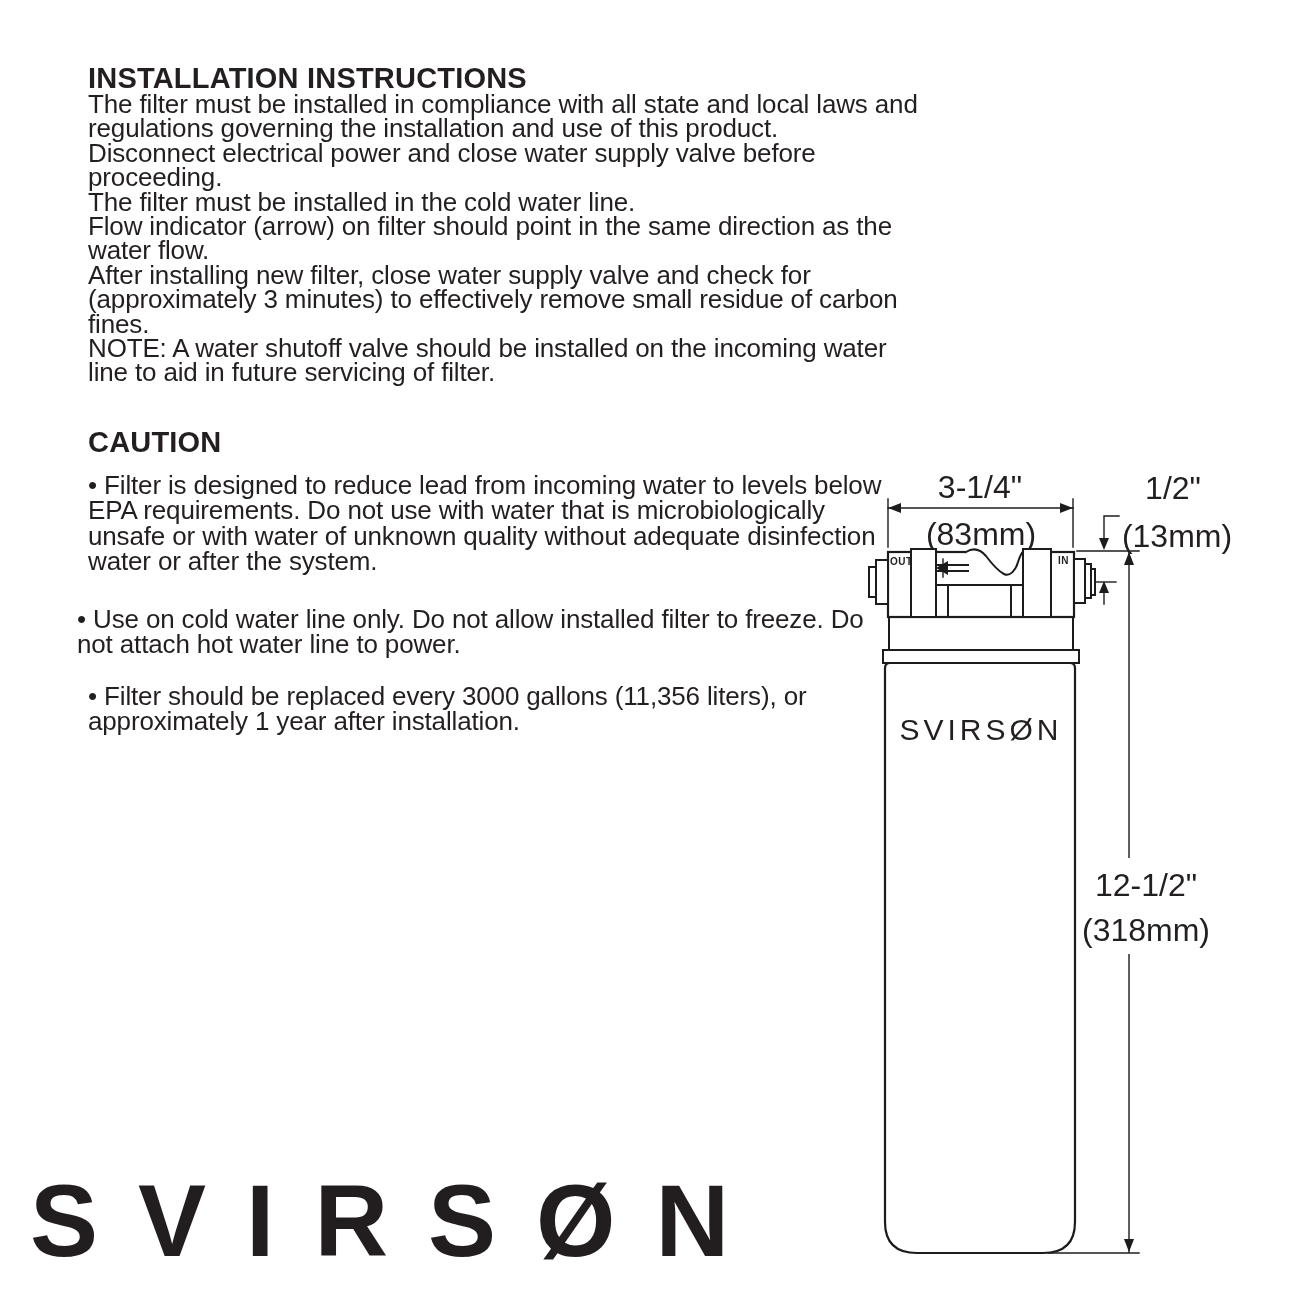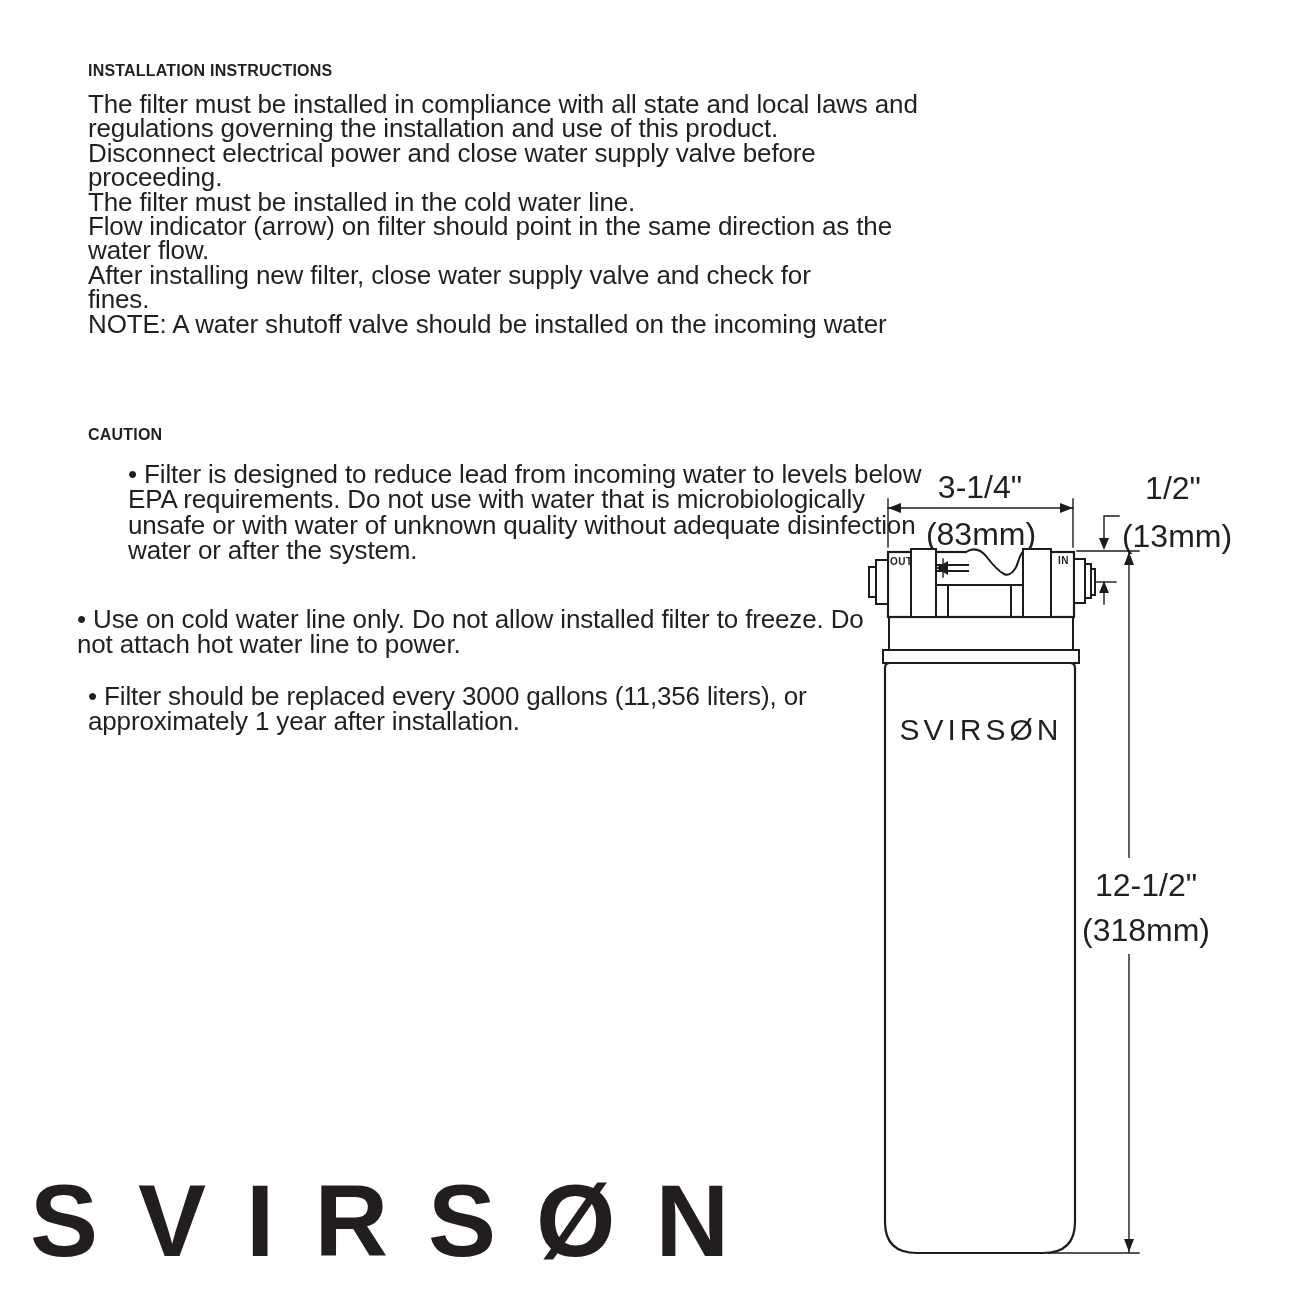--- a/index.html
+++ b/index.html
@@ -7,35 +7,35 @@
   body {
     position:relative;
     background:#ffffff;
     font-family:"Liberation Sans", sans-serif;
     color:#231f20;
     overflow:hidden;
   }
   .abs { position:absolute; }
   .sec-title {
     font-weight:bold;
-    font-size:16px;
+    font-size:29px;
     letter-spacing:0.2px;
     white-space:nowrap;
   }
   .tline {
     font-size:26px;
     line-height:24.4px;
     white-space:nowrap;
     letter-spacing:-0.15px;
   }
   .bullet .tline { line-height:25.4px; }
   #instructions-title { left:88px; top:62px; }
   #instructions-lines { left:88px; top:92px; }
   #caution-title { left:88px; top:426px; }
-  #bullet-1 { left:88px; top:462px;margin-left:40px; }
+  #bullet-1 { left:88px; top:473px; }
   #bullet-2 { left:77px; top:607px; }
   #bullet-3 { left:88px; top:684px; }
   #footer-logo {
     left:30px;
     top:1170px;
     font-size:102px;
     font-weight:600;
     letter-spacing:40px;
     line-height:1;
     white-space:nowrap;
@@ -59,22 +59,24 @@
 
 <div id="instructions-lines" class="abs">
   <div class="tline">The filter must be installed in compliance with all state and local laws and</div>
   <div class="tline">regulations governing the installation and use of this product.</div>
   <div class="tline">Disconnect electrical power and close water supply valve before</div>
   <div class="tline">proceeding.</div>
   <div class="tline">The filter must be installed in the cold water line.</div>
   <div class="tline">Flow indicator (arrow) on filter should point in the same direction as the</div>
   <div class="tline">water flow.</div>
   <div class="tline">After installing new filter, close water supply valve and check for</div>
+  <div class="tline">(approximately 3 minutes) to effectively remove small residue of carbon</div>
   <div class="tline">fines.</div>
   <div class="tline">NOTE: A water shutoff valve should be installed on the incoming water</div>
+  <div class="tline">line to aid in future servicing of filter.</div>
 </div>
 
 <h2 id="caution-title" class="abs sec-title">CAUTION</h2>
 
 <div id="bullet-1" class="abs bullet">
   <div class="tline">• Filter is designed to reduce lead from incoming water to levels below</div>
   <div class="tline">EPA requirements. Do not use with water that is microbiologically</div>
   <div class="tline">unsafe or with water of unknown quality without adequate disinfection</div>
   <div class="tline">water or after the system.</div>
 </div>

